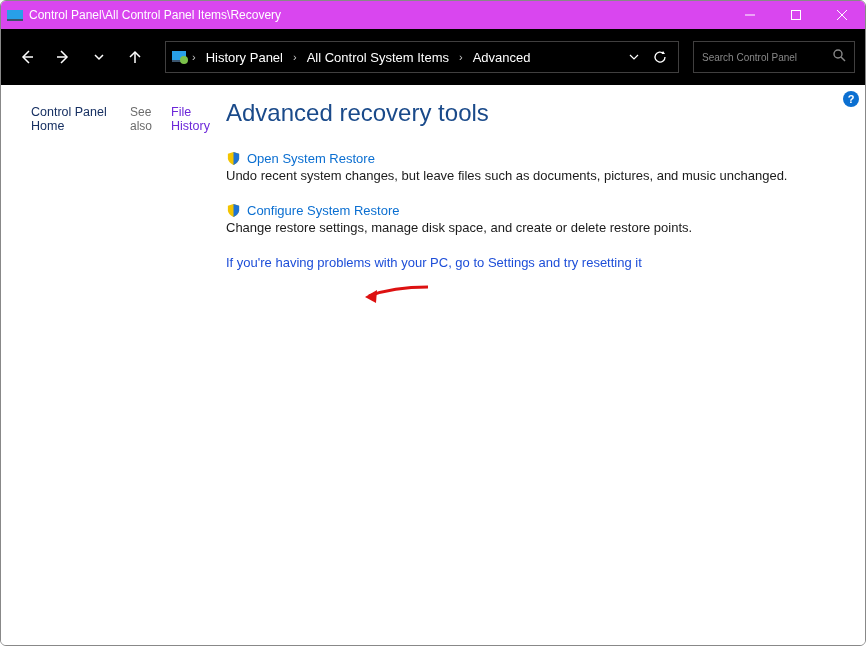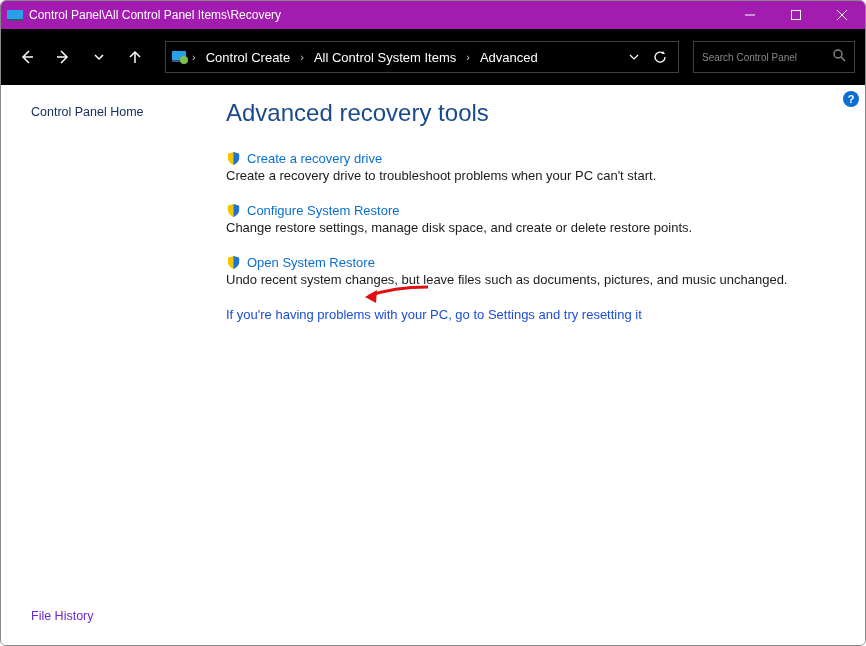--- a/index.html
+++ b/index.html
@@ -9,21 +9,21 @@
     background: #fff;
     border: 1px solid #888;
     border-radius: 6px;
     overflow: hidden;
     display: flex; flex-direction: column;
   }
 
   
   .titlebar {
     height: 28px;
-    background: #a21caf;
+    background: #d946ef;
     color: #fff;
     display: flex; align-items: center;
     padding: 0 0 0 6px;
     gap: 6px;
   }
   .titlebar .app-icon svg { display: block; }
   .titlebar .title {
     font-size: 12px;
     flex: 1;
   }
@@ -92,21 +92,21 @@
     border-radius: 50%;
     background: #0b6fd1;
     color: #fff;
     font-size: 11px; font-weight: bold;
     display: flex; align-items: center; justify-content: center;
   }
   .left-pane {
     width: 225px;
     padding: 20px 0 0 30px;
     font-size: 12.5px;
-    display: flex; flex-direction: column;
+    display: flex; 
   }
   .left-pane .cp-home { color: #173062; }
   .left-pane .spacer { flex: 1; }
   .left-pane .see-also { color: #6b6b6b; margin-bottom: 14px; font-size: 12px; }
   .left-pane .file-history { color: #6d28d9; margin-bottom: 22px; }
   .right-pane {
     flex: 1;
     padding: 14px 30px 0 0;
     font-size: 13px;
     color: #1b1b1b;
@@ -192,21 +192,21 @@
 
   <div class="address-box">
     <span class="cp-icon">
       <svg width="16" height="16" viewBox="0 0 16 16">
         <rect x="0" y="2" width="14" height="10" fill="#28a0e8"></rect>
         <rect x="0" y="11" width="14" height="2" fill="#3b556e"></rect>
         <circle cx="12" cy="11" r="4" fill="#7cc24a"></circle>
       </svg>
     </span>
     <span class="chev">›</span>
-    <span class="crumb">Control Create</span>
+    <span class="crumb">History Panel</span>
     <span class="chev">›</span>
     <span class="crumb">All Control System Items</span>
     <span class="chev">›</span>
     <span class="crumb">Advanced</span>
     <span class="address-spacer"></span>
     <span class="nav-btn" style="width:24px">
       <svg width="10" height="10" viewBox="0 0 10 10">
           <path d="M1 3 L5 7 L9 3" fill="none" stroke="#fff" stroke-width="1.2"></path>
         </svg>
     </span>
@@ -229,65 +229,54 @@
   </div>
 </div>
 
 <div class="content">
 
   <div class="help-icon">?</div>
 
   <div class="left-pane">
     <a class="cp-home">Control Panel Home</a>
     <div class="spacer"></div>
+    <div class="see-also">See also</div>
     <a class="file-history">File History</a>
   </div>
 
   <div class="right-pane">
     <h1 class="heading">Advanced recovery tools</h1>
+
 
     <div class="tool">
       <div class="tool-head">
         <span class="shield">
           <svg width="15" height="15" viewBox="0 0 16 16">
               <path d="M8 1 L14 3 V8 C14 12 8 15 8 15 C8 15 2 12 2 8 V3 Z" fill="#f3c400"></path>
               <path d="M8 1 L14 3 V8 C14 12 8 15 8 15 V1 Z" fill="#1e73d4"></path>
             </svg>
         </span>
-        <a class="tool-link">Create a recovery drive</a>
+        <a class="tool-link">Open System Restore</a>
       </div>
-      <div class="tool-desc">Create a recovery drive to troubleshoot problems when your PC can't start.</div>
+      <div class="tool-desc">Undo recent system changes, but leave files such as documents, pictures, and music unchanged.</div>
     </div>
 
     <div class="tool">
       <div class="tool-head">
         <span class="shield">
           <svg width="15" height="15" viewBox="0 0 16 16">
               <path d="M8 1 L14 3 V8 C14 12 8 15 8 15 C8 15 2 12 2 8 V3 Z" fill="#f3c400"></path>
               <path d="M8 1 L14 3 V8 C14 12 8 15 8 15 V1 Z" fill="#1e73d4"></path>
             </svg>
         </span>
         <a class="tool-link">Configure System Restore</a>
       </div>
       <div class="tool-desc">Change restore settings, manage disk space, and create or delete restore points.</div>
     </div>
 
-    <div class="tool">
-      <div class="tool-head">
-        <span class="shield">
-          <svg width="15" height="15" viewBox="0 0 16 16">
-              <path d="M8 1 L14 3 V8 C14 12 8 15 8 15 C8 15 2 12 2 8 V3 Z" fill="#f3c400"></path>
-              <path d="M8 1 L14 3 V8 C14 12 8 15 8 15 V1 Z" fill="#1e73d4"></path>
-            </svg>
-        </span>
-        <a class="tool-link">Open System Restore</a>
-      </div>
-      <div class="tool-desc">Undo recent system changes, but leave files such as documents, pictures, and music unchanged.</div>
-    </div>
-
     <div class="footer-link">If you're having problems with your PC, go to Settings and try resetting it</div>
   </div>
 
   <svg class="arrow" width="70" height="24" viewBox="0 0 70 24">
     <path d="M65 5 Q 30 5 6 14" fill="none" stroke="#d11" stroke-width="3"></path>
     <path d="M2 15 L14 8 L13 21 Z" fill="#d11"></path>
   </svg>
 </div>
 
 </body></html>

